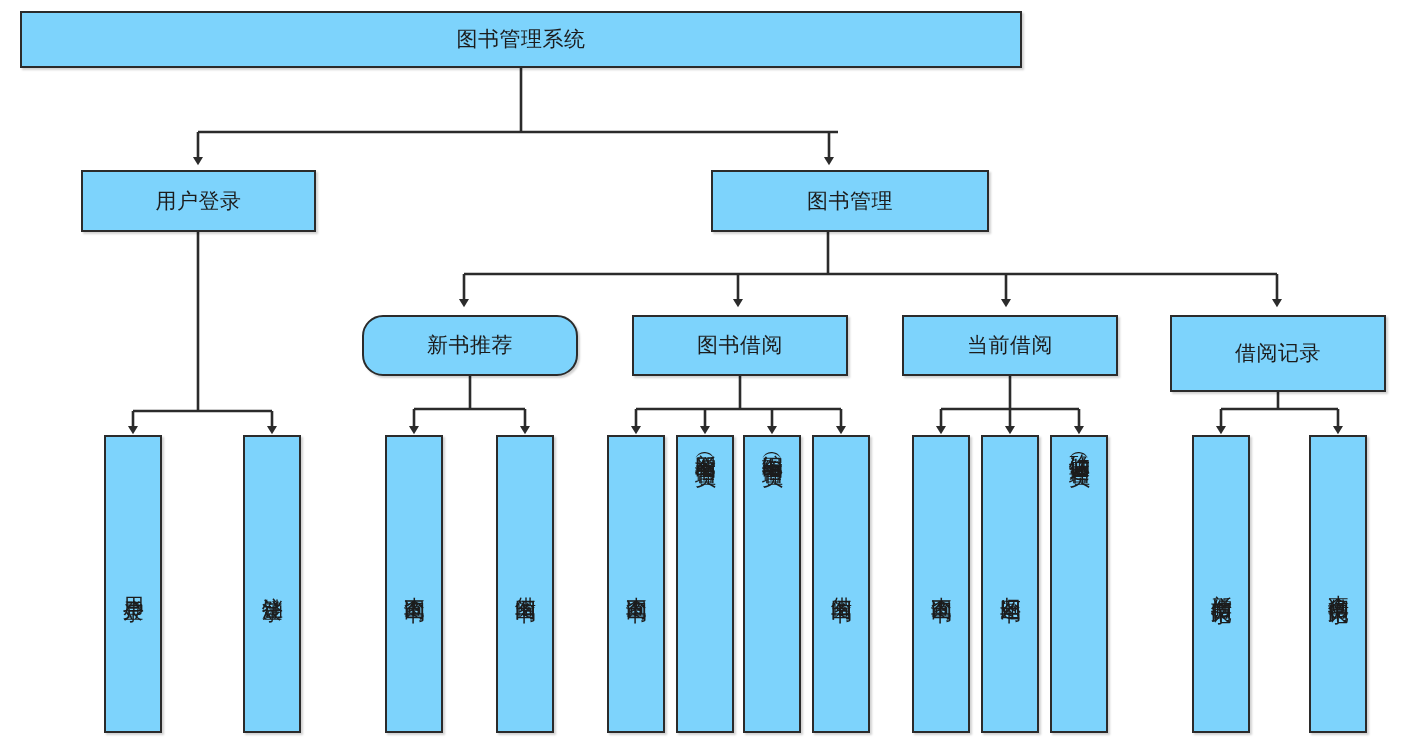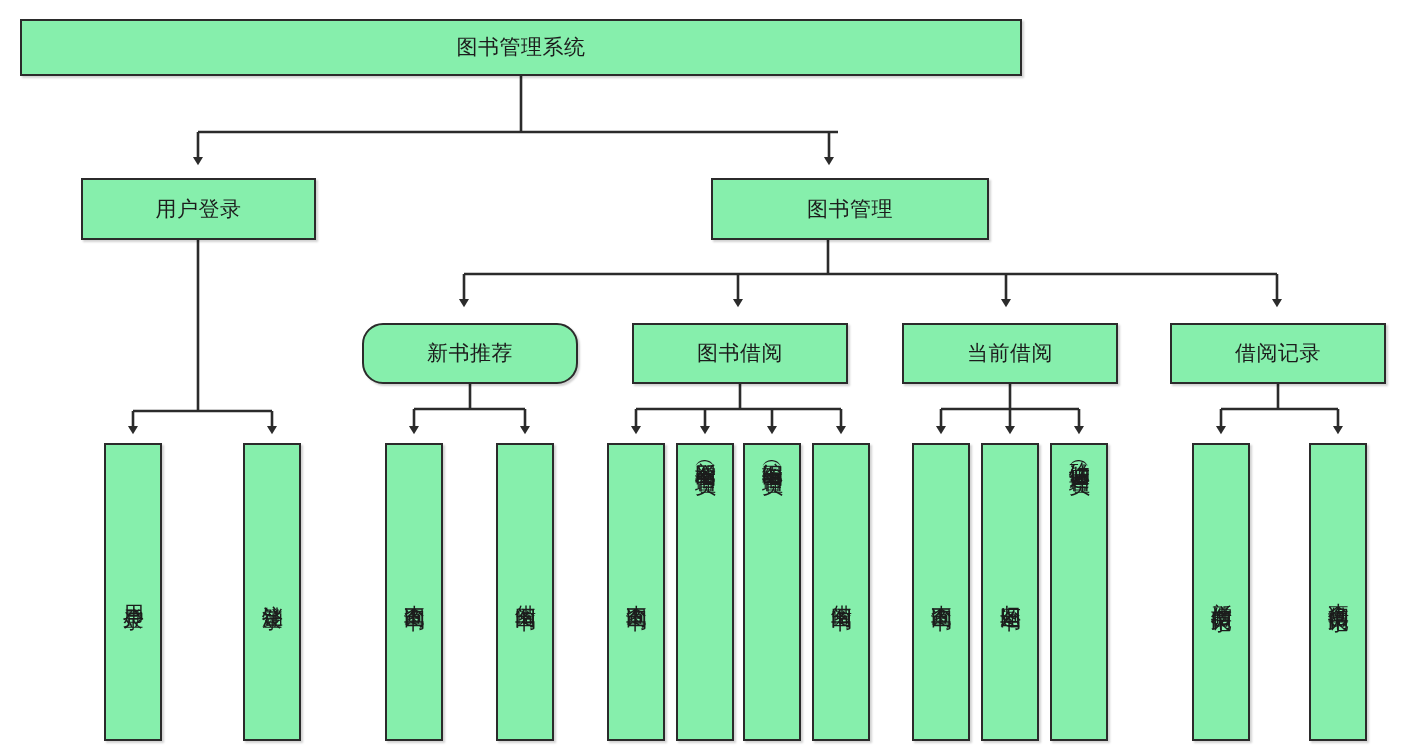--- a/index.html
+++ b/index.html
@@ -20,28 +20,27 @@
   #edges {
     position: absolute;
     left: 0;
     top: 0;
     width: 1405px;
     height: 747px;
   }
   .node {
     position: absolute;
     box-sizing: border-box;
-    background: #86efac;
+    background: #7dd3fc;
     border: 2.5px solid #2b2b2b;
     box-shadow: 2px 2px 2px rgba(0,0,0,0.18);
     display: flex;
     align-items: center;
     justify-content: center;
     z-index: 2;
-    margin-top: 8px;
   }
   .node .label {
     font-size: 21px;
     color: #1c1c1c;
     line-height: 1.18;
     letter-spacing: 0.5px;
     white-space: nowrap;
   }
   .node.vertical {
     align-items: flex-start;
@@ -139,21 +138,21 @@
 
   <div class="node" style="left:362px; top:315px; width:216px; height:61px;border-radius:21px;">
     <span class="label">新书推荐</span>
   </div>
   <div class="node" style="left:632px; top:315px; width:216px; height:61px;">
     <span class="label">图书借阅</span>
   </div>
   <div class="node" style="left:902px; top:315px; width:216px; height:61px;">
     <span class="label">当前借阅</span>
   </div>
-  <div class="node" style="left:1170px; top:315px; width:216px; height:61px;">
+  <div class="node" style="left:1170px; top:315px; width:216px; height:77px;">
     <span class="label">借阅记录</span>
   </div>
 
   <div class="node vertical vcenter" style="left:104px; top:435px; width:58px; height:298px;">
     <span class="label">用户登录</span>
   </div>
   <div class="node vertical vcenter" style="left:243px; top:435px; width:58px; height:298px;">
     <span class="label">注销登录</span>
   </div>
 

